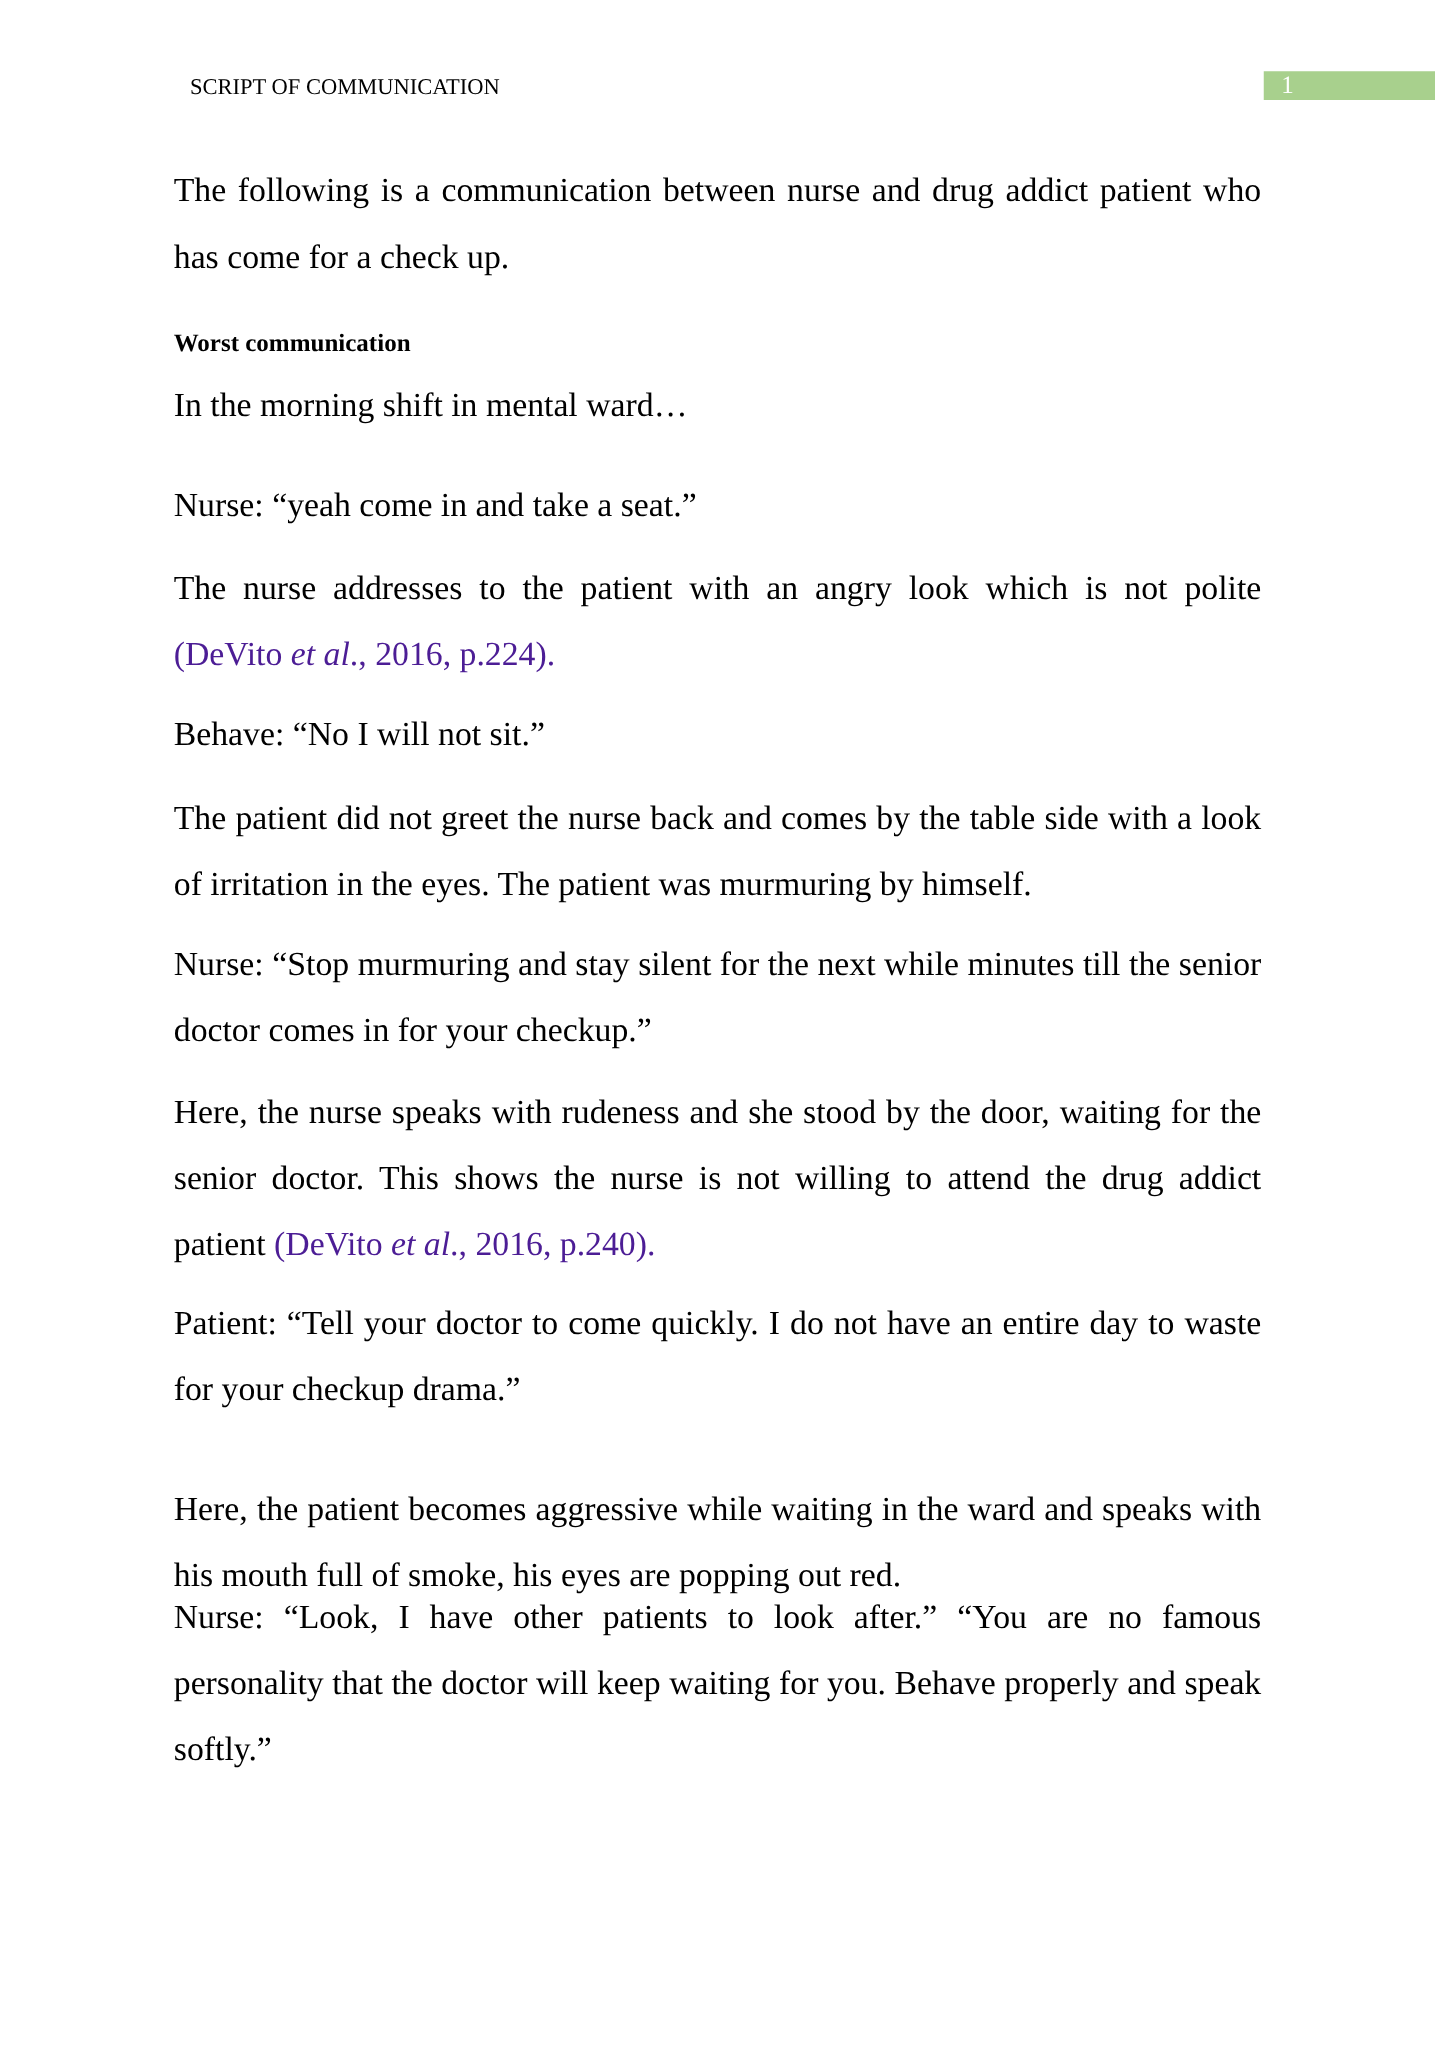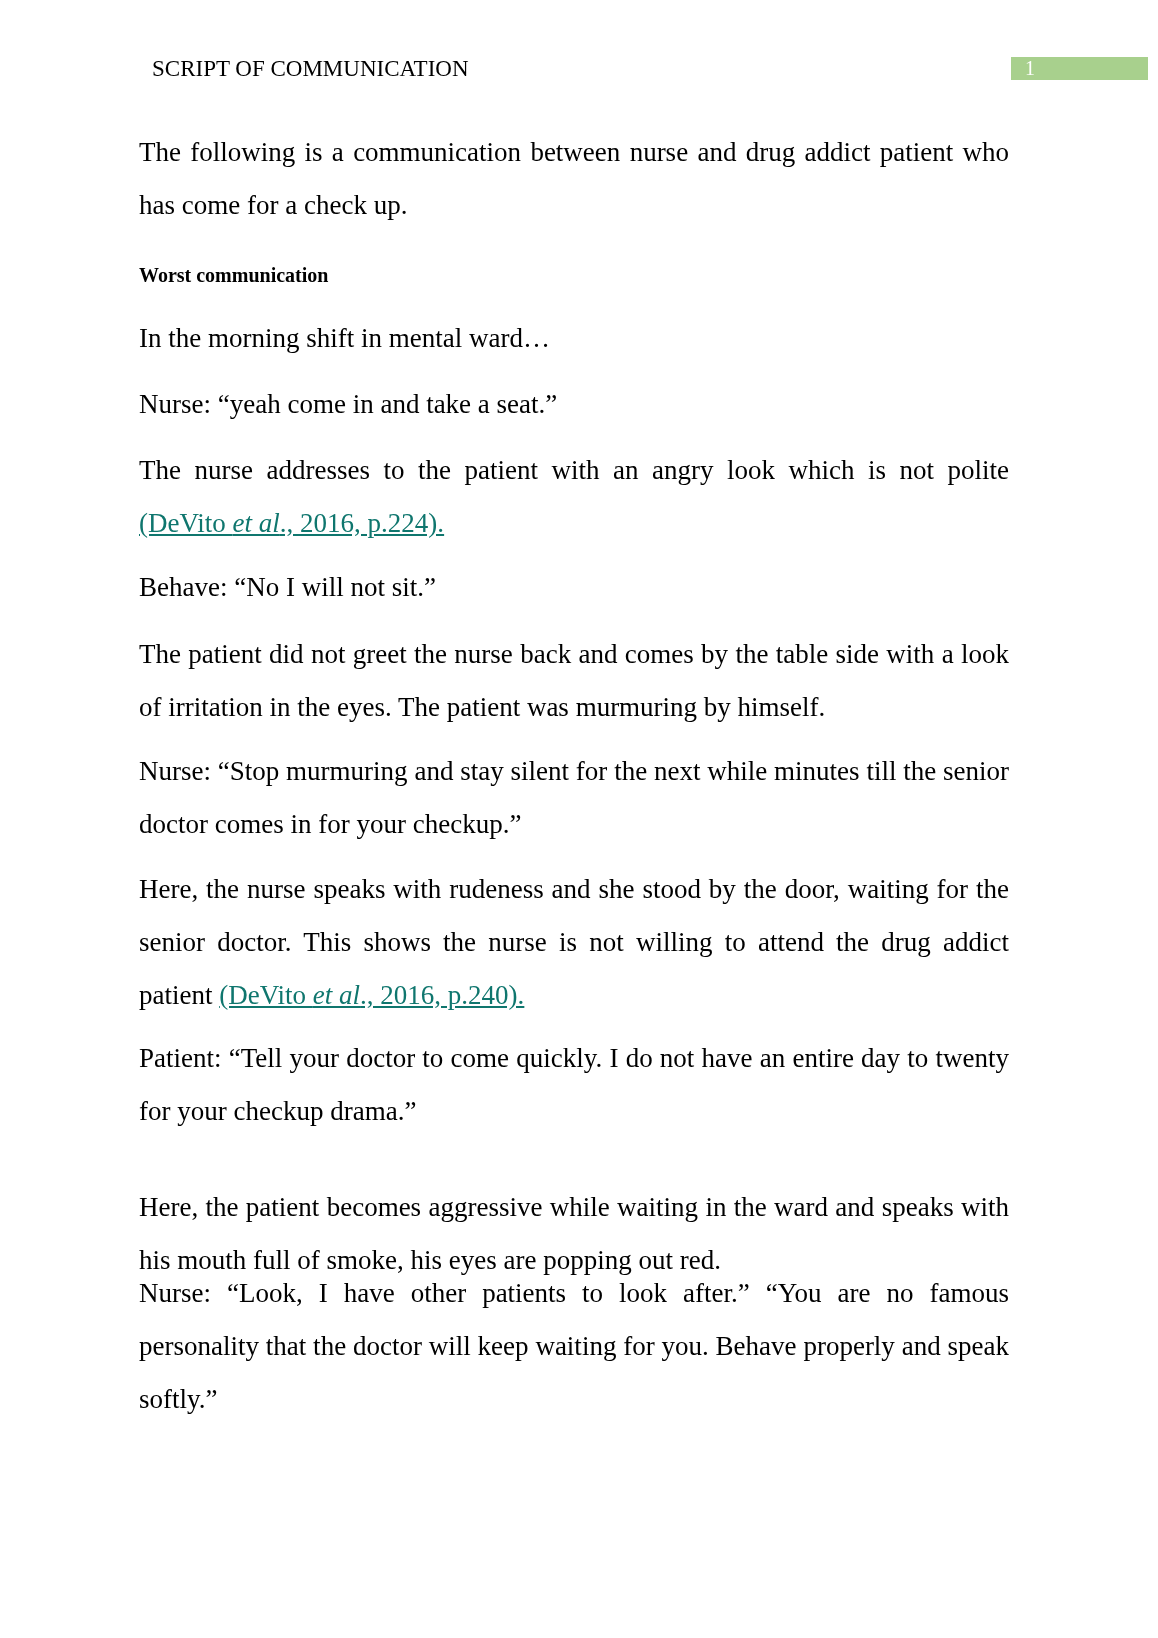--- a/index.html
+++ b/index.html
@@ -1,54 +1,54 @@
 <!DOCTYPE html>
 <html><head>
 <meta charset="utf-8">
 <style>
   html, body { margin: 0; padding: 0; background: #ffffff; }
   body { width: 1158px; height: 1638px; position: relative; overflow: hidden;
          font-family: "Liberation Serif", "DejaVu Serif", serif; color: #000; }
-  .header-title { position: absolute; left: 152px; top: 56px; font-size: 23px; line-height: 26px; letter-spacing: 0; }
+  .header-title { position: absolute; left: 152px; top: 56px; font-size: 18px; line-height: 26px; letter-spacing: 0; }
   .page-num-bar { position: absolute; left: 1011px; top: 57px; width: 137px; height: 23px; background: #a8d08d; }
   .page-num { position: absolute; left: 14px; top: 0; font-size: 20px; line-height: 23px; color: #ffffff; }
   .content { position: absolute; left: 139px; top: 0; width: 870px; }
   .para { position: absolute; left: 0; width: 870px; font-size: 27px; line-height: 53px; text-align: justify; margin: 0; }
   .para.last-line-left { text-align-last: left; }
   .heading { position: absolute; left: 0; font-size: 20px; font-weight: bold; line-height: 30px; margin: 0; }
-  .cite { color: #0f766e; text-decoration: underline; }
+  .cite { color: #4c1d95; }
   .cite em { font-style: italic; }
 </style>
 </head>
 <body>
 
 <div>
   <div class="header-title">SCRIPT OF COMMUNICATION</div>
   <div class="page-num-bar">
     <span class="page-num">1</span>
   </div>
 </div>
 
 <div class="content">
   <p class="para last-line-left" style="top:126px;">The following is a communication between nurse and drug addict patient who has come for a check up.</p>
 
   <h2 class="heading" style="top:260px;">Worst communication</h2>
 
-  <p class="para last-line-left" style="top:312px;">In the morning shift in mental ward…</p>
+  <p class="para last-line-left" style="top:298px;">In the morning shift in mental ward…</p>
 
   <p class="para last-line-left" style="top:378px;">Nurse: “yeah come in and take a seat.”</p>
 
   <p class="para last-line-left" style="top:444px;"><span>The nurse addresses to the patient with an angry look which is not polite </span><span class="cite"><span>(DeVito </span><em>et al</em><span>., 2016, p.224).</span></span></p>
 
   <p class="para last-line-left" style="top:561px;">Behave: “No I will not sit.”</p>
 
   <p class="para last-line-left" style="top:628px;">The patient did not greet the nurse back and comes by the table side with a look of irritation in the eyes. The patient was murmuring by himself.</p>
 
   <p class="para last-line-left" style="top:745px;">Nurse: “Stop murmuring and stay silent for the next while minutes till the senior doctor comes in for your checkup.”</p>
 
   <p class="para last-line-left" style="top:863px;"><span>Here, the nurse speaks with rudeness and she stood by the door, waiting for the senior doctor. This shows the nurse is not willing to attend the drug addict patient </span><span class="cite"><span>(DeVito </span><em>et al</em><span>., 2016, p.240).</span></span></p>
 
-  <p class="para last-line-left" style="top:1032px;">Patient: “Tell your doctor to come quickly. I do not have an entire day to twenty for your checkup drama.”</p>
+  <p class="para last-line-left" style="top:1032px;">Patient: “Tell your doctor to come quickly. I do not have an entire day to waste for your checkup drama.”</p>
 
   <p class="para last-line-left" style="top:1181px;">Here, the patient becomes aggressive while waiting in the ward and speaks with his mouth full of smoke, his eyes are popping out red.</p>
 
   <p class="para last-line-left" style="top:1267px;">Nurse: “Look, I have other patients to look after.” “You are no famous personality that the doctor will keep waiting for you. Behave properly and speak softly.”</p>
 </div>
 
 </body></html>

